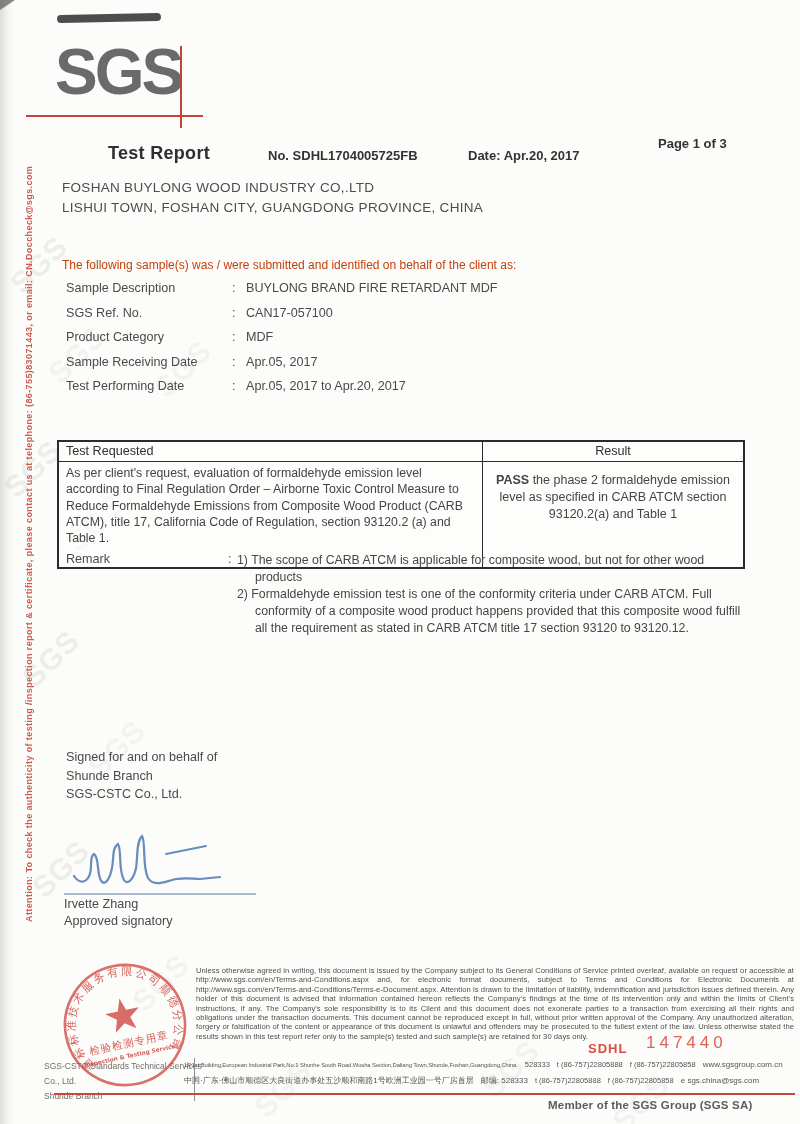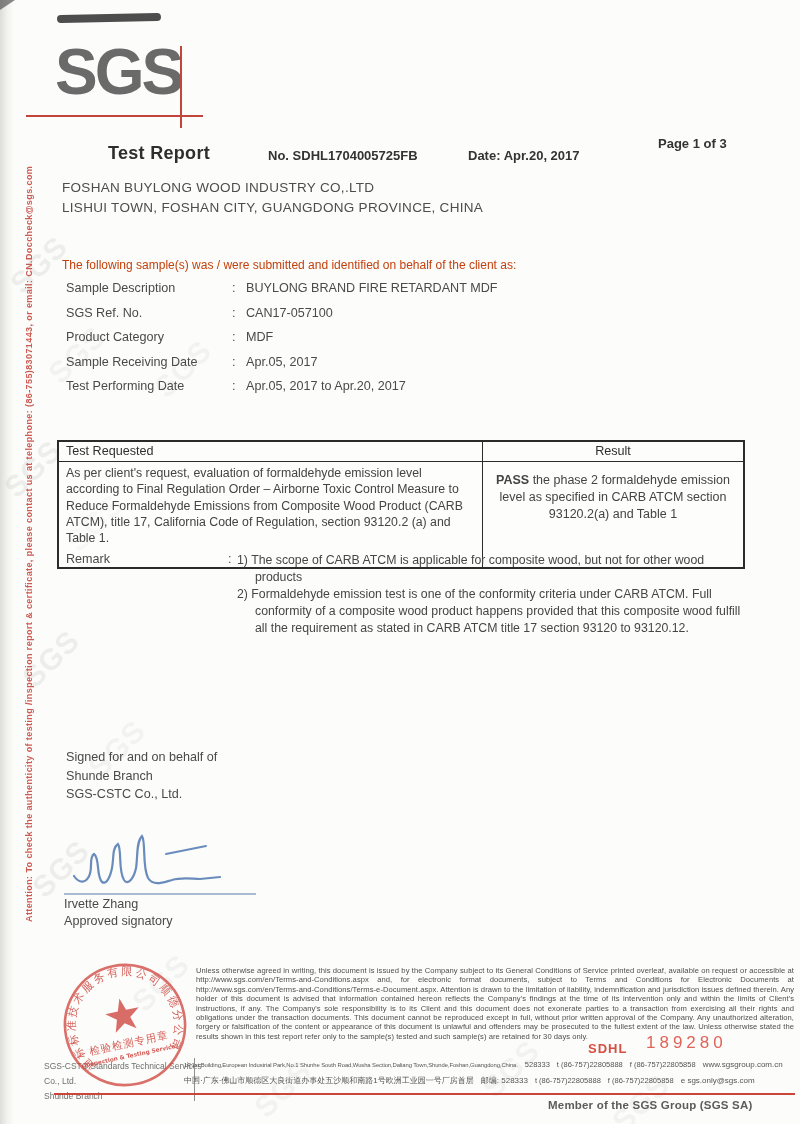--- a/index.html
+++ b/index.html
@@ -177,42 +177,42 @@
   <svg class="abs sig-svg" width="190" height="62" viewBox="0 0 190 62">
     <path d="M6,44 C10,50 16,52 20,46 C26,38 20,26 26,22 C32,26 28,44 34,50 C38,53 42,46 44,36 C46,26 44,16 50,12 C54,18 50,38 56,48 C60,54 66,46 68,36 C70,24 68,10 74,4 C78,10 74,34 80,46 C86,55 96,50 104,48 C114,45 124,47 132,47 L152,45" fill="none" stroke="#6a8cbd" stroke-width="2.2" stroke-linecap="round"></path>
     <path d="M98,22 L138,14" fill="none" stroke="#6a8cbd" stroke-width="2" stroke-linecap="round"></path>
   </svg>
   <div class="abs sig-line"></div>
   <div class="abs sig-name">Irvette Zhang</div>
   <div class="abs sig-role">Approved signatory</div>
 
   <div class="abs legal">Unless otherwise agreed in writing, this document is issued by the Company subject to its General Conditions of Service printed overleaf, available on request or accessible at http://www.sgs.com/en/Terms-and-Conditions.aspx and, for electronic format documents, subject to Terms and Conditions for Electronic Documents at http://www.sgs.com/en/Terms-and-Conditions/Terms-e-Document.aspx. Attention is drawn to the limitation of liability, indemnification and jurisdiction issues defined therein. Any holder of this document is advised that information contained hereon reflects the Company's findings at the time of its intervention only and within the limits of Client's instructions, if any. The Company's sole responsibility is to its Client and this document does not exonerate parties to a transaction from exercising all their rights and obligations under the transaction documents. This document cannot be reproduced except in full, without prior written approval of the Company. Any unauthorized alteration, forgery or falsification of the content or appearance of this document is unlawful and offenders may be prosecuted to the fullest extent of the law. Unless otherwise stated the results shown in this test report refer only to the sample(s) tested and such sample(s) are retained for 30 days only.</div>
   <div class="abs sdhl">SDHL</div>
-  <div class="abs code">189280</div>
+  <div class="abs code">147440</div>
 
   <div class="abs f-company">
     <div>SGS-CSTC Standards Technical Services Co., Ltd.</div>
     <div>Shunde Branch</div>
   </div>
   <div class="abs vdiv"></div>
 
   <div class="abs addr">
     <div class="arow">
       <span class="a-en">1F,1st Building,European Industrial Park,No.1 Shunhe South Road,Wusha Section,Daliang Town,Shunde,Foshan,Guangdong,China.</span>
       <span>528333</span>
       <span>t (86-757)22805888</span>
       <span>f (86-757)22805858</span>
       <span class="a-web">www.sgsgroup.com.cn</span>
     </div>
     <div class="arow">
       <span class="a-cn">中国·广东·佛山市顺德区大良街道办事处五沙顺和南路1号欧洲工业园一号厂房首层</span>
       <span class="a-cn">邮编: 528333</span>
       <span>t (86-757)22805888</span>
       <span>f (86-757)22805858</span>
-      <span class="a-web">e  sgs.only@sgs.com</span>
+      <span class="a-web">e  sgs.china@sgs.com</span>
     </div>
   </div>
 
   <div class="abs redline"></div>
   <div class="abs member">Member of the SGS Group (SGS SA)</div>
 
   <svg class="abs stamp" viewBox="0 0 150 150">
     <defs>
       <path id="ringpath" d="M39.6,110.4 A50,50 0 1 1 110.4,110.4"></path>
     </defs>

